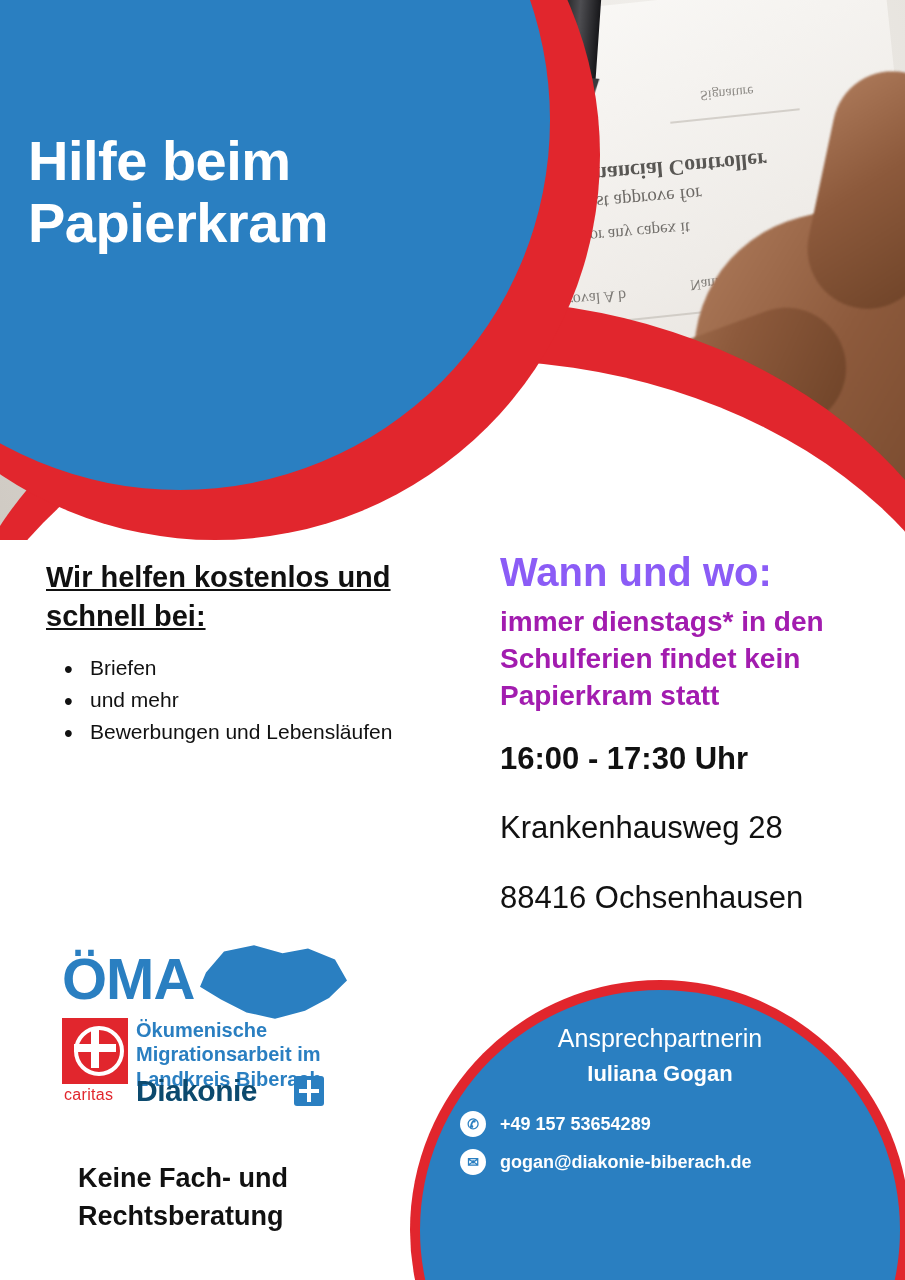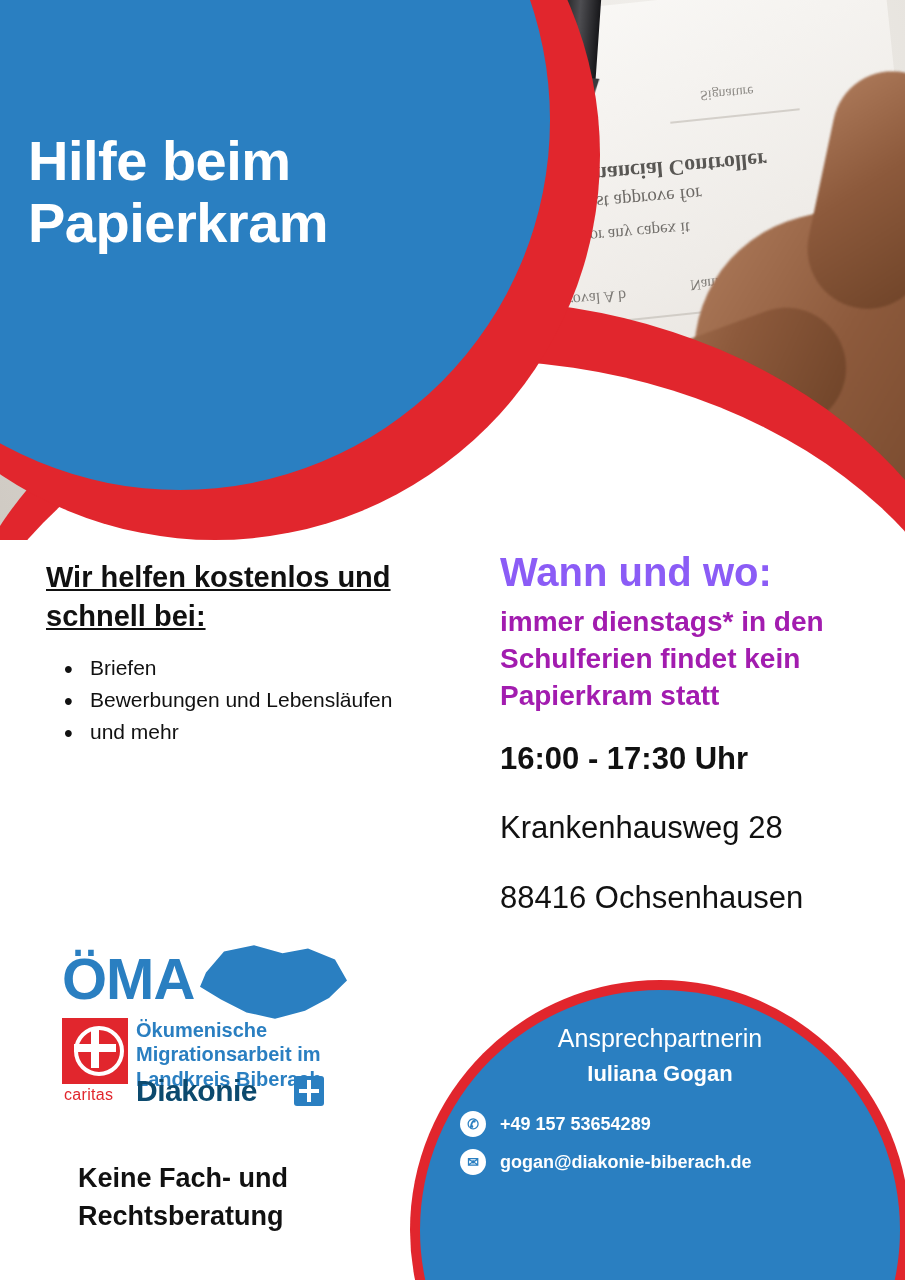--- a/index.html
+++ b/index.html
@@ -439,22 +439,22 @@
     <span class="line2">Papierkram</span>
   </h1>
 </div>
 
 <div class="content">
 
   <div class="col-left">
     <p class="lead">Wir helfen kostenlos und schnell bei:</p>
     <ul class="bullets">
       <li>Briefen</li>
+      <li>und mehr</li>
       <li>Bewerbungen und Lebensläufen</li>
-      <li>und mehr</li>
     </ul>
   </div>
 
   <div class="logo-block">
     <div class="map-shape"></div>
     <div class="oema">ÖMA</div>
     <div class="caritas">
       <div class="caritas-cross-h"></div>
     </div>
     <div class="caritas-label">caritas</div>

